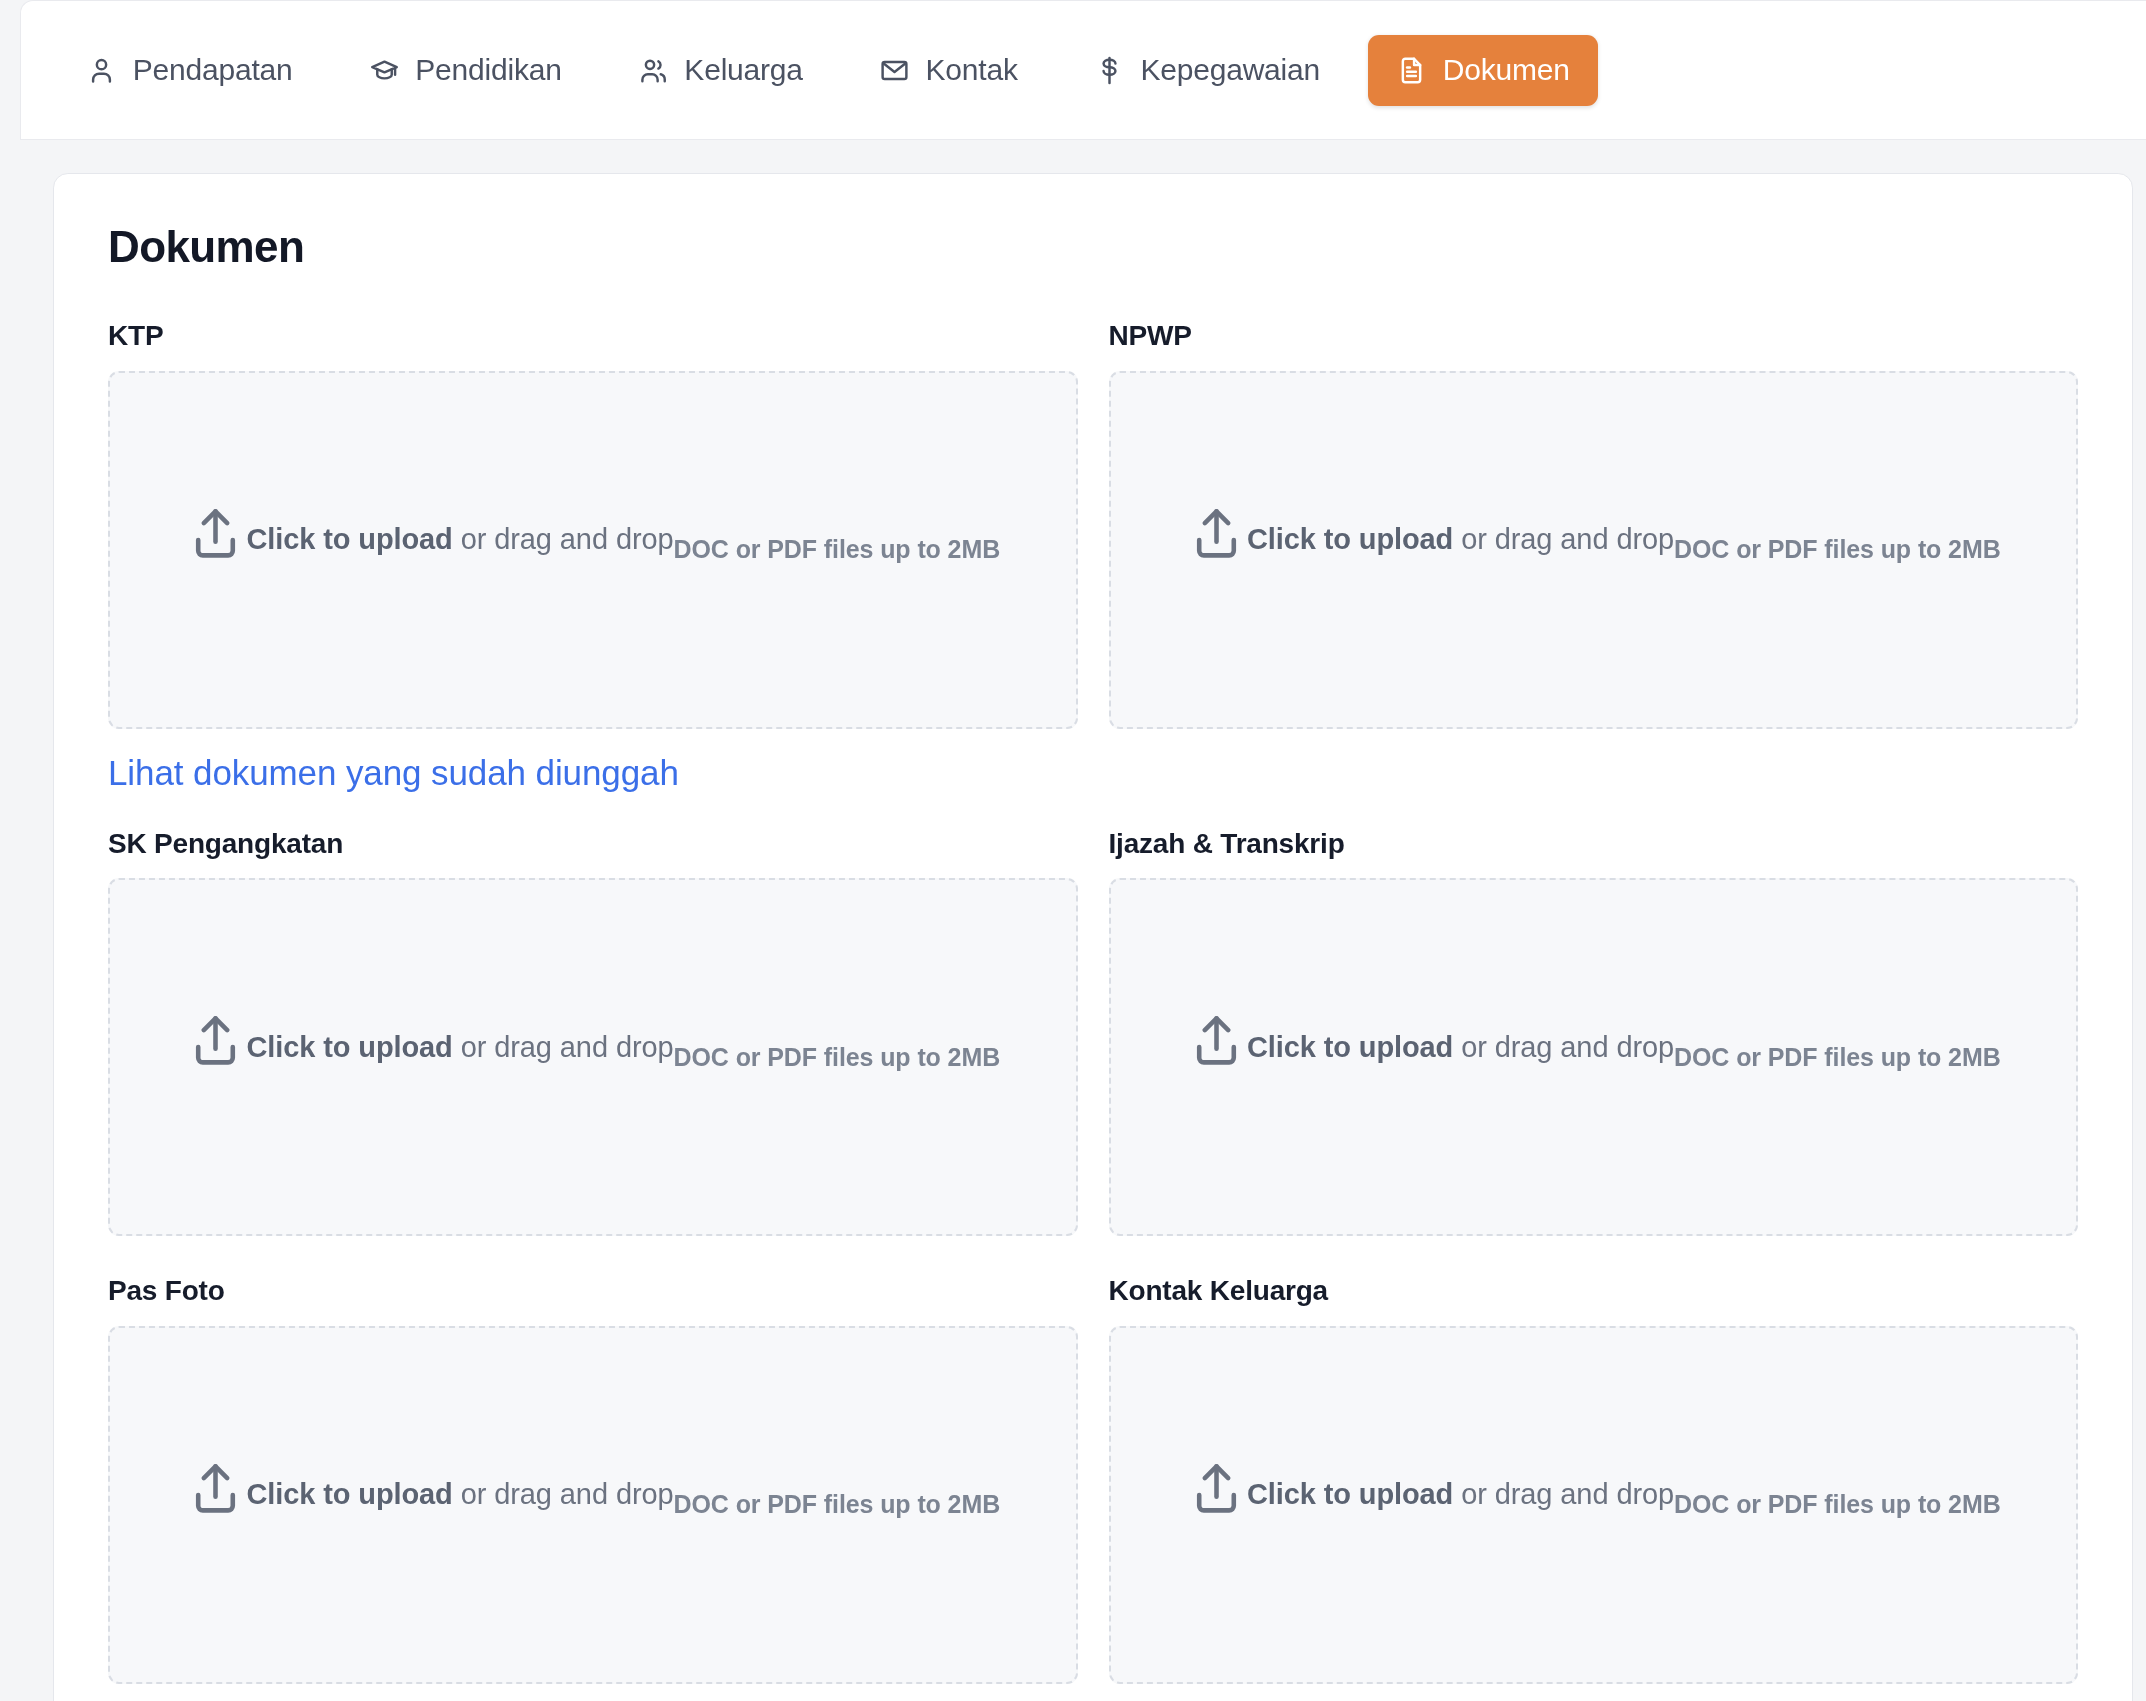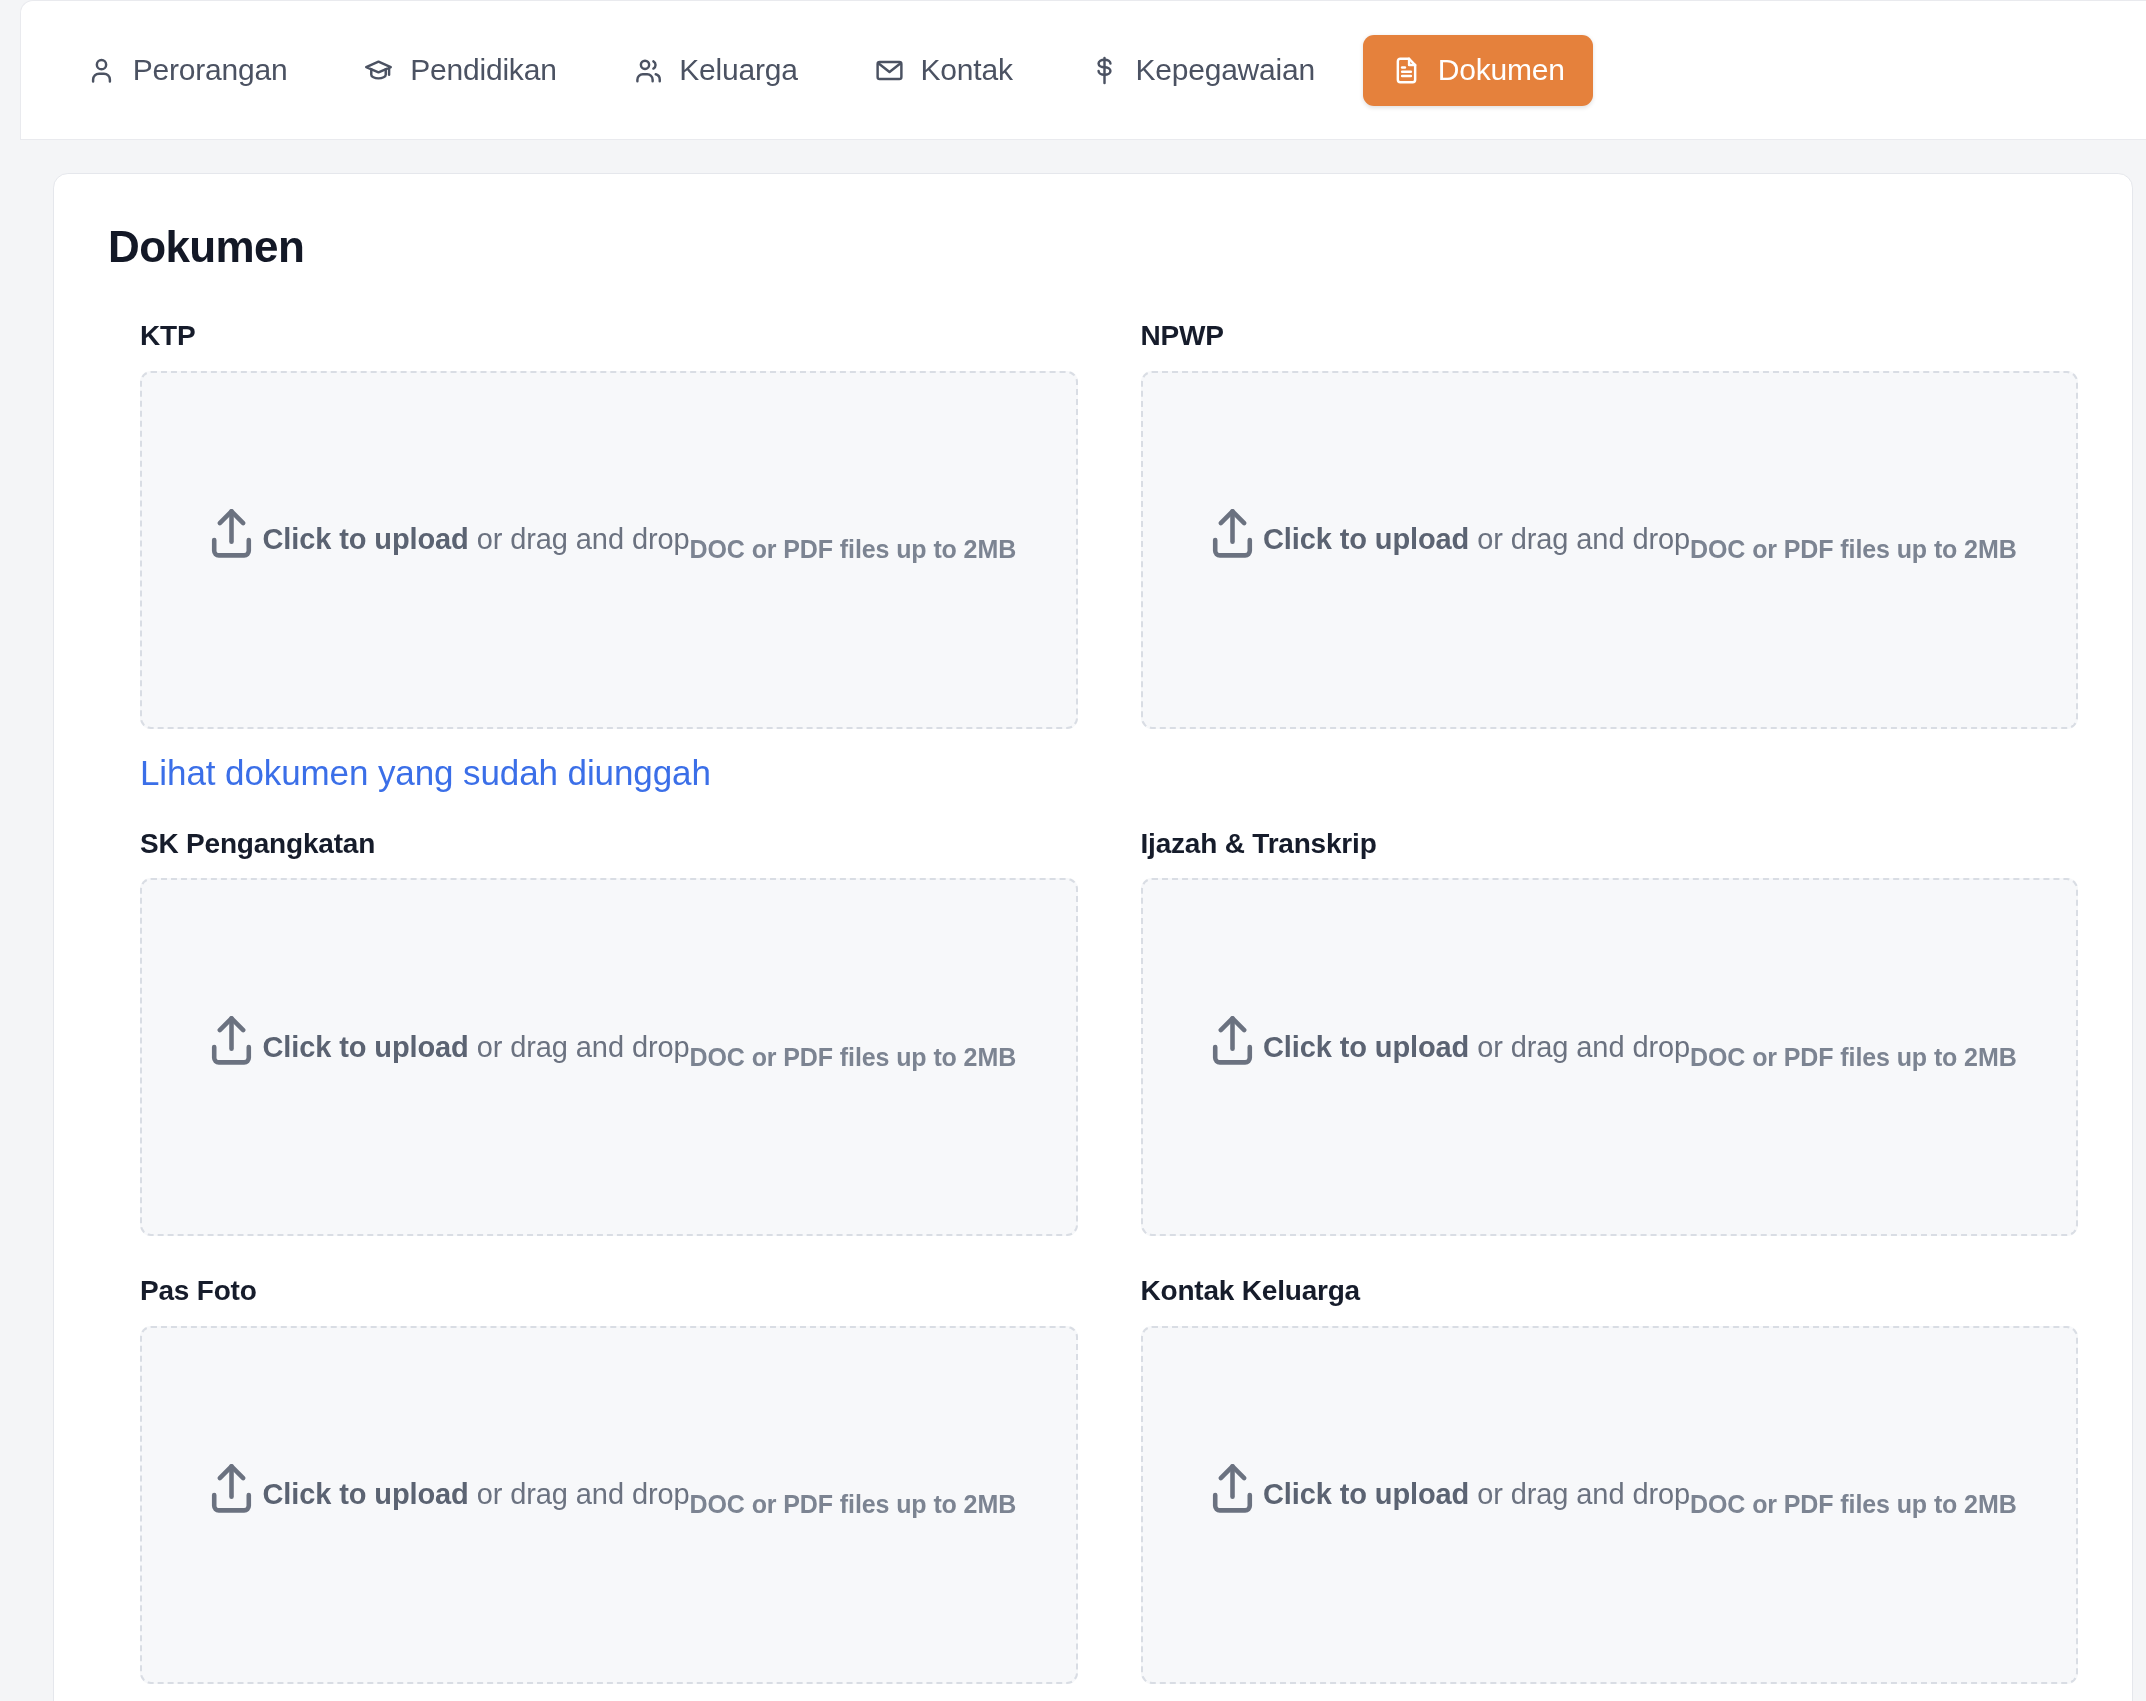--- a/index.html
+++ b/index.html
@@ -86,21 +86,21 @@
   }
 
   
   .doc-grid {
     display: grid;
     grid-template-columns: 1fr 1fr;
     column-gap: 31px;
     row-gap: 0px;
   }
 
-  .doc-cell { display: block; margin-left: 32px; }
+  .doc-cell { display: block; }
 
   .doc-label {
     font-size: 28px;
     font-weight: bold;
     color: #161c2b;
     letter-spacing: -0.2px;
     margin-bottom: 18.5px;
     display: block;
   }
 
@@ -154,21 +154,21 @@
 
   <div class="tabbar">
 
     <div class="tab">
       <span class="ico">
         <svg viewBox="0 0 24 24" fill="none" stroke="#4b5262" stroke-width="1.9" stroke-linecap="round" stroke-linejoin="round">
           <circle cx="12" cy="7.5" r="3.6"></circle>
           <path d="M5.5 20.5v-1.4a4.6 4.6 0 0 1 4.6-4.6h3.8a4.6 4.6 0 0 1 4.6 4.6v1.4"></path>
         </svg>
       </span>
-      <span class="tab-label">Perorangan</span>
+      <span class="tab-label">Pendapatan</span>
     </div>
 
 
     <div class="tab">
       <span class="ico">
         <svg viewBox="0 0 24 24" fill="none" stroke="#4b5262" stroke-width="1.9" stroke-linecap="round" stroke-linejoin="round">
           <path d="M2.5 9.3 12 5.2l9.5 4.1L12 13.4z"></path>
           <path d="M6.4 11.1v4.1c0 1.6 2.5 2.9 5.6 2.9s5.6-1.3 5.6-2.9v-4.1"></path>
           <path d="M20.2 10v5.3"></path>
         </svg>

